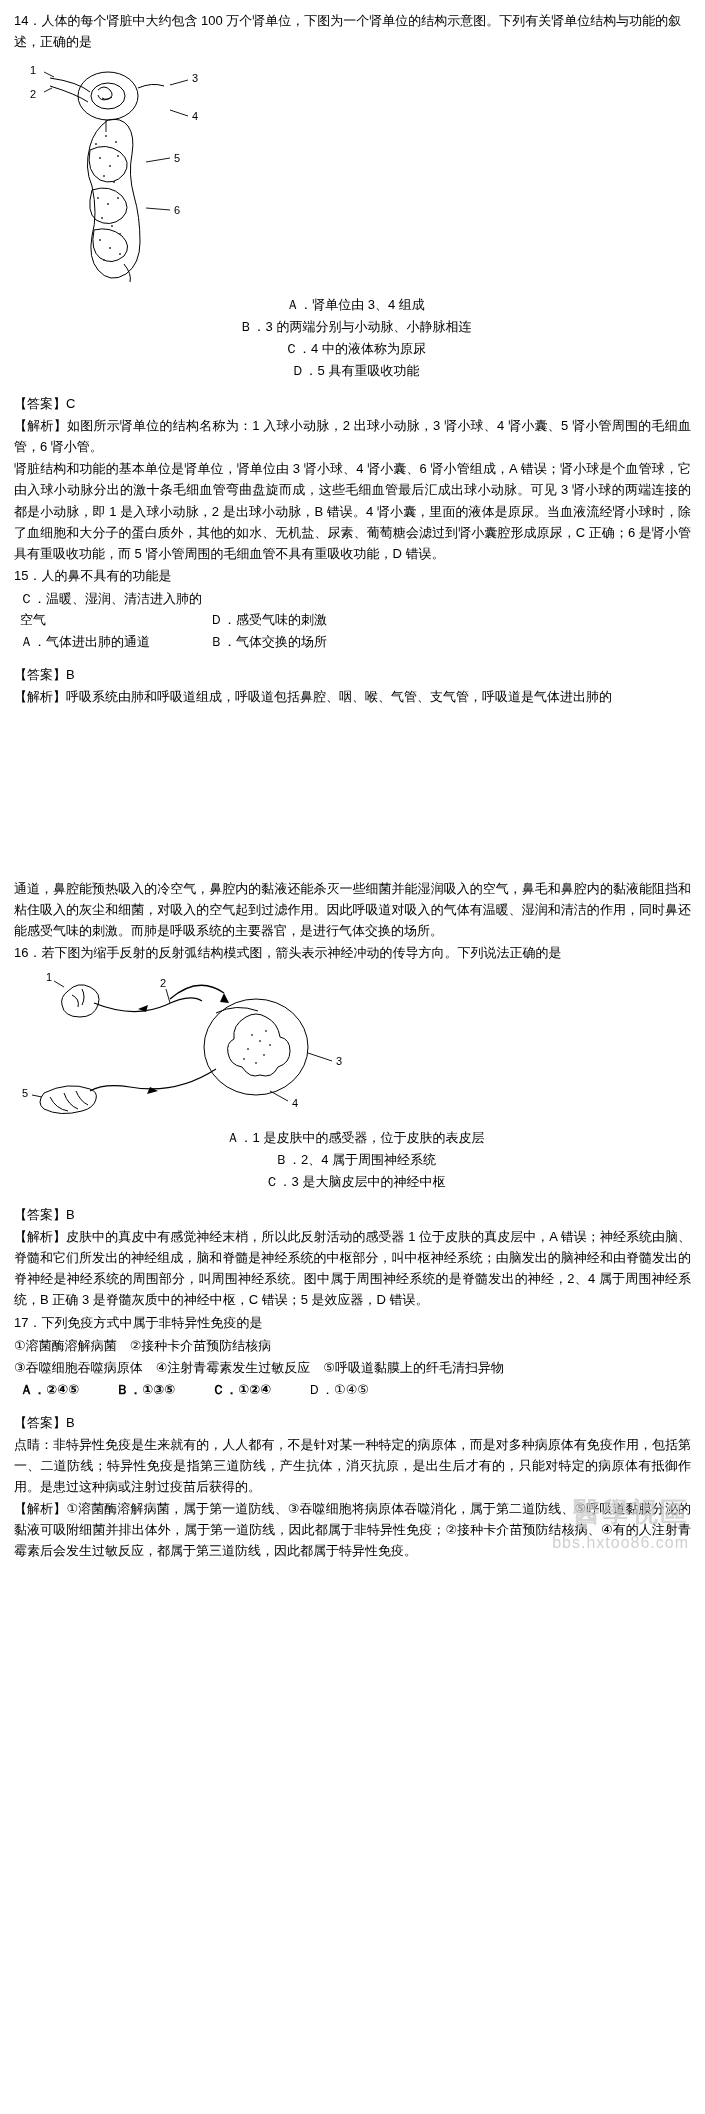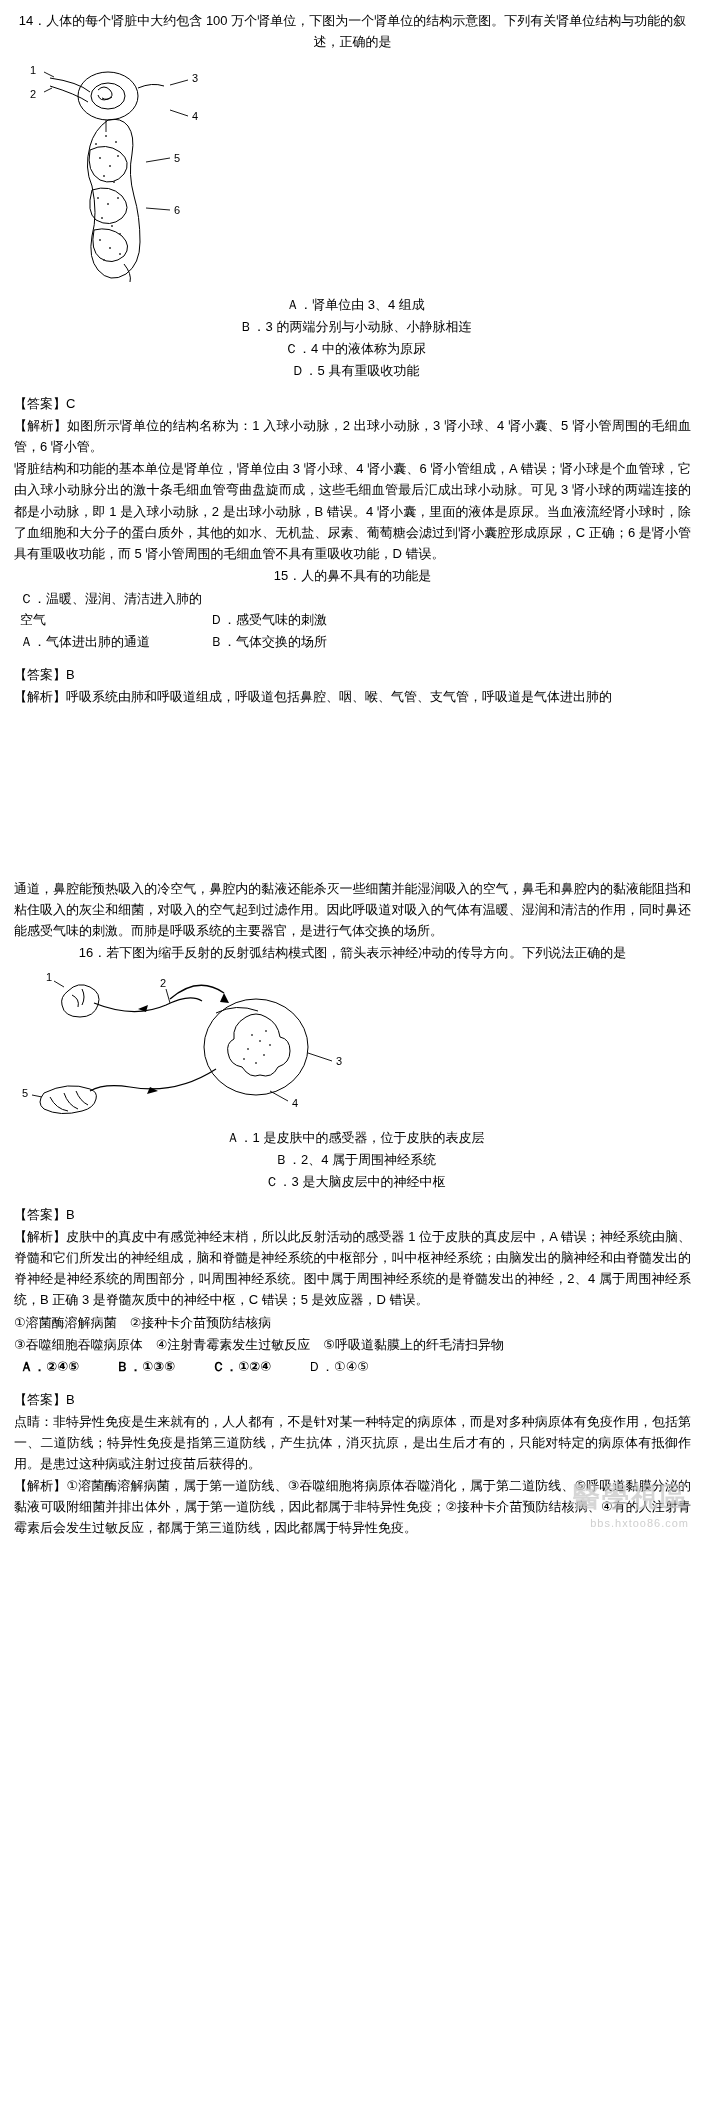--- a/index.html
+++ b/index.html
@@ -19,21 +19,20 @@
     box-sizing: border-box;
     padding: 10px 14px 4px 14px;
     position: relative;
   }
   p {
     margin: 0 0 1px 0;
   }
   .q-head {
     margin: 0 0 2px 0;
     text-indent: 0;
-    text-align: center;
   }
   .opt {
     margin: 0 0 1px 0;
     padding-left: 6px;
     text-align: center;
   }
   .ans {
     margin: 12px 0 1px 0;
   }
   .blk {
@@ -68,21 +67,21 @@
   }
   .wm-main {
     font-size: 27px;
     font-weight: bold;
     color: #c9c9c9;
     letter-spacing: 2px;
     font-family: "DejaVu Sans", sans-serif;
     opacity: .75;
   }
   .wm-sub {
-    font-size: 11px;
+    font-size: 16px;
     color: #cfcfcf;
     letter-spacing: 1px;
     margin-top: -4px;
   }
   .opt-row { margin: 0 0 1px 0; padding-left: 6px; }
   .opt-row .cell { display: inline-block; }
   .w-a { width: 190px; }
   .w-b { width: 180px; font-weight: bold; }
 </style>
 </head>
@@ -233,20 +232,21 @@
     </svg>
   </div>
 
   <p class="opt">Ａ．1 是皮肤中的感受器，位于皮肤的表皮层</p>
   <p class="opt">Ｂ．2、4 属于周围神经系统</p>
   <p class="opt">Ｃ．3 是大脑皮层中的神经中枢</p>
 
   <p class="ans"><span>【答案】</span><span>B</span></p>
   <p class="blk"><span>【解析】</span><span>皮肤中的真皮中有感觉神经末梢，所以此反射活动的感受器 1 位于皮肤的真皮层中，A 错误；神经系统由脑、脊髓和它们所发出的神经组成，脑和脊髓是神经系统的中枢部分，叫中枢神经系统；由脑发出的脑神经和由脊髓发出的脊神经是神经系统的周围部分，叫周围神经系统。图中属于周围神经系统的是脊髓发出的神经，2、4 属于周围神经系统，B 正确 3 是脊髓灰质中的神经中枢，C 错误；5 是效应器，D 错误。</span></p>
 
+  <p class="q-head">17．下列免疫方式中属于非特异性免疫的是</p>
   <p class="blk sq">①溶菌酶溶解病菌　②接种卡介苗预防结核病</p>
   <p class="blk sq">③吞噬细胞吞噬病原体　④注射青霉素发生过敏反应　⑤呼吸道黏膜上的纤毛清扫异物</p>
   <p class="opt-row">
     <span class="cell w-b sq" style="width:96px">Ａ．②④⑤</span><span class="cell w-b sq" style="width:96px">Ｂ．①③⑤</span><span class="cell w-b sq" style="width:96px">Ｃ．①②④</span><span class="cell sq">Ｄ．①④⑤</span>
   </p>
   <p class="ans"><span>【答案】</span><span>B</span></p>
   <p class="blk"><span>点睛：</span><span>非特异性免疫是生来就有的，人人都有，不是针对某一种特定的病原体，而是对多种病原体有免疫作用，包括第一、二道防线；特异性免疫是指第三道防线，产生抗体，消灭抗原，是出生后才有的，只能对特定的病原体有抵御作用。是患过这种病或注射过疫苗后获得的。</span></p>
   <p class="blk"><span>【解析】</span><span class="sq">①溶菌酶溶解病菌，属于第一道防线、③吞噬细胞将病原体吞噬消化，属于第二道防线、⑤呼吸道黏膜分泌的黏液可吸附细菌并排出体外，属于第一道防线，因此都属于非特异性免疫；②接种卡介苗预防结核病、④有的人注射青霉素后会发生过敏反应，都属于第三道防线，因此都属于特异性免疫。</span></p>
 
   <div class="watermark">

